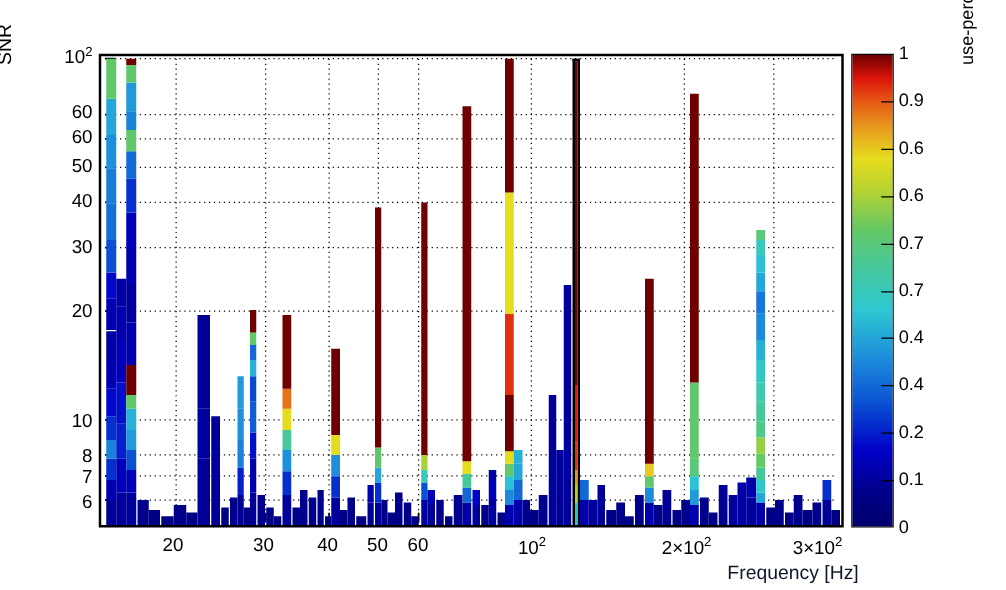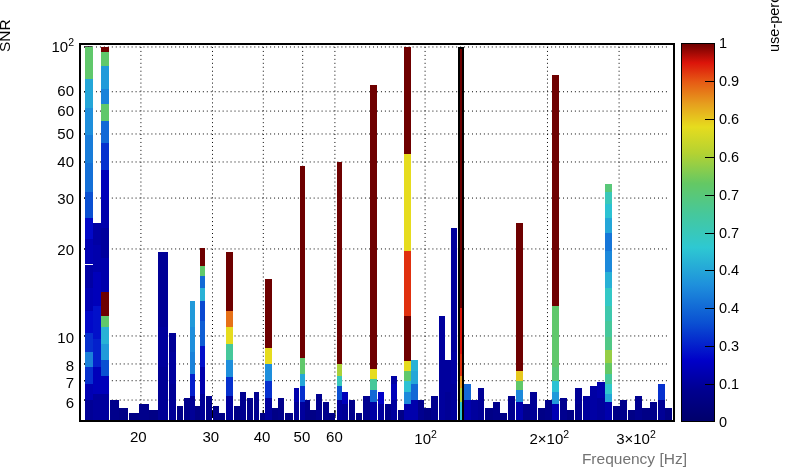--- a/index.html
+++ b/index.html
@@ -100,21 +100,21 @@
   }
   .sup {
     font-size: 10.5px;
     vertical-align: super;
   }
   #x-axis-title {
     position: absolute;
     right: 118px;
     top: 450px;
     font-size: 15.5px;
-    color: #737373;
+    color: #0f172a;
     white-space: nowrap;
   }
   
   #colorbar {
     position: absolute;
     left: 681px;
     top: 43px;
     width: 34px;
     height: 379px;
     border: 1px solid #000;
@@ -615,28 +615,28 @@
       <div class="cb-label" style="top: 156.7px;">0.6</div>
       <div class="cbtick" style="left: 705px; top: 194.6px; width: 10px;"></div>
       <div class="cb-label" style="top: 194.6px;">0.7</div>
       <div class="cbtick" style="left: 705px; top: 232.5px; width: 10px;"></div>
       <div class="cb-label" style="top: 232.5px;">0.7</div>
       <div class="cbtick" style="left: 705px; top: 270.4px; width: 10px;"></div>
       <div class="cb-label" style="top: 270.4px;">0.4</div>
       <div class="cbtick" style="left: 705px; top: 308.3px; width: 10px;"></div>
       <div class="cb-label" style="top: 308.3px;">0.4</div>
       <div class="cbtick" style="left: 705px; top: 346.2px; width: 10px;"></div>
-      <div class="cb-label" style="top: 346.2px;">0.3</div>
+      <div class="cb-label" style="top: 346.2px;">0.2</div>
       <div class="cbtick" style="left: 705px; top: 384.1px; width: 10px;"></div>
       <div class="cb-label" style="top: 384.1px;">0.1</div>
       <div class="cb-label" style="top: 422px;">0</div>
     </div>
   <div id="cb-title">use-percentage</div>
 
 <div class="xtick-label" style="left: 138.389px;">20</div>
     <div class="xtick-label" style="left: 210.747px;">30</div>
     <div class="xtick-label" style="left: 262.086px;">40</div>
     <div class="xtick-label" style="left: 301.908px;">50</div>
     <div class="xtick-label" style="left: 334.445px;">60</div>
     <div class="xtick-label" style="left: 425.605px;">10<span class="sup">2</span></div>
     <div class="xtick-label" style="left: 549.303px;">2×10<span class="sup">2</span></div>
-    <div class="xtick-label" style="left: 636px;">3×10<span class="sup">2</span></div>
+    <div class="xtick-label" style="left: 654px;">3×10<span class="sup">2</span></div>
   </div>
 
 </body></html>

